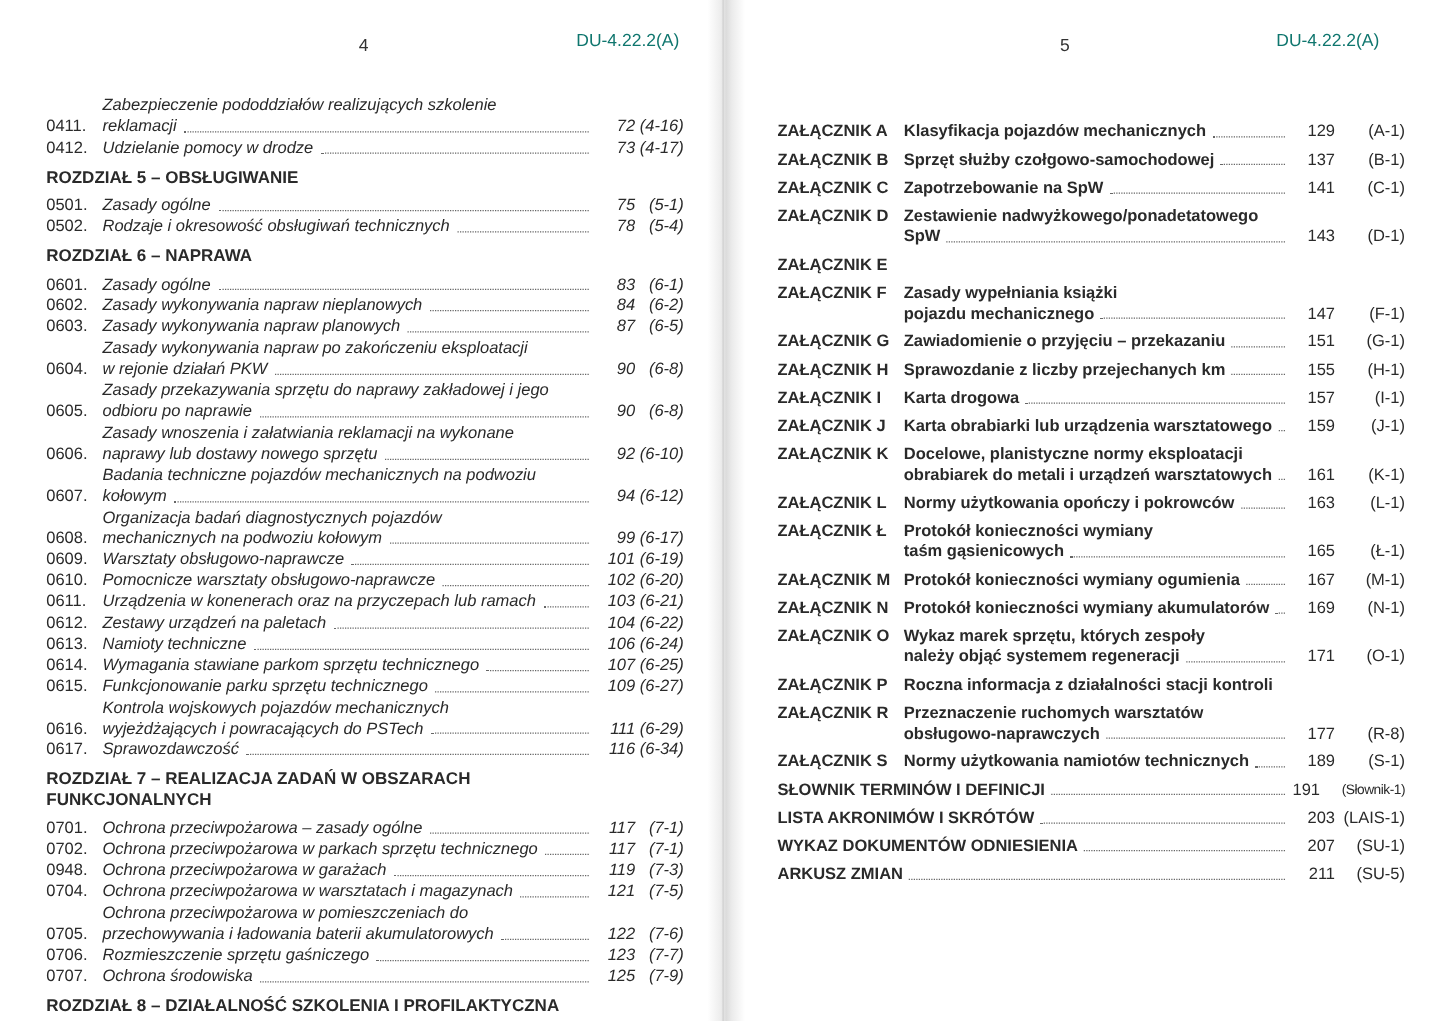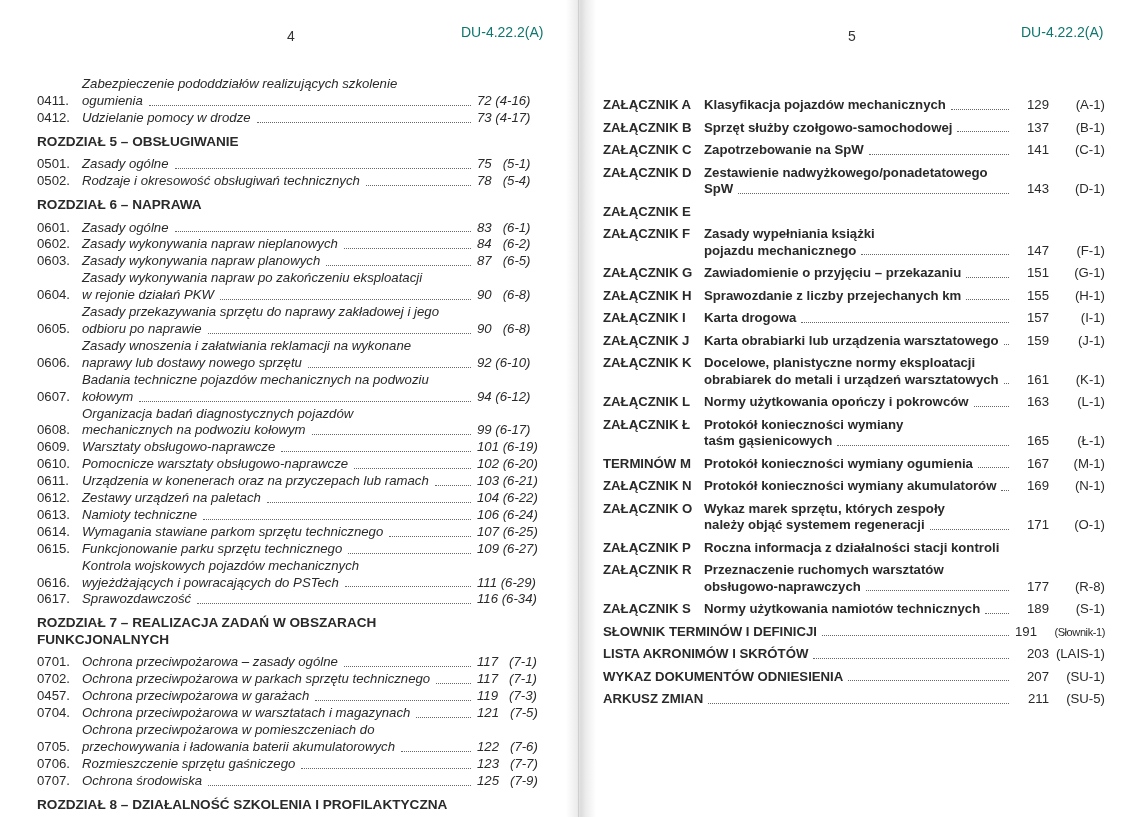--- a/index.html
+++ b/index.html
@@ -24,24 +24,24 @@
 
   
   .toc-left { position: absolute; left: 37px; top: 76px; width: 510px; font-size: 13.2px; line-height: 16.9px; }
   .toc-left .sec { font-weight: bold; font-size: 13.6px; margin-top: 7px; margin-bottom: 6px; line-height: 16.5px; }
   .toc-left .row { display: flex; align-items: flex-end; }
   .toc-left .num { width: 45px; flex: none; }
   .toc-left .body { flex: 1; display: flex; flex-direction: column; font-style: italic; }
   .toc-left .line { display: flex; align-items: flex-end; }
   .toc-left .txt { white-space: nowrap; }
   .toc-left .dots { flex: 1; border-bottom: 1px dotted #666; margin: 0 6px 4px 6px; height: 1px; }
-  .toc-left .pg { width: 70px; flex: none; white-space: pre; }
+  .toc-left .pg { width: 70px; flex: none; text-align: right; white-space: pre; }
 
   
-  .toc-right { position: absolute; left: 603px; top: 97px; width: 502px; font-size: 13.2px; line-height: 16.5px; font-weight: bold; }
+  .toc-right { position: absolute; left: 622px; top: 97px; width: 502px; font-size: 13.2px; line-height: 16.5px; font-weight: bold; }
   .toc-right .row { display: flex; margin-bottom: 6px; }
   .toc-right .lbl { width: 101px; flex: none; white-space: nowrap; }
   .toc-right .body { flex: 1; display: flex; flex-direction: column; }
   .toc-right .line { display: flex; align-items: flex-end; }
   .toc-right .txt { white-space: nowrap; }
   .toc-right .dots { flex: 1; border-bottom: 1px dotted #666; margin: 0 4px 4px 5px; height: 1px; }
   .toc-right .pg { width: 36px; flex: none; font-weight: normal; text-align: right; }
   .toc-right .ref { width: 56px; flex: none; font-weight: normal; text-align: right; }
   .toc-right .row.full .body { margin-left: 0; }
   .toc-right .ref.small { font-size: 11px; letter-spacing: -0.4px; }
@@ -54,21 +54,21 @@
     <div class="header-num" style="left:287px;">4</div>
     <div class="header-doc" style="left:461px;">DU-4.22.2(A)</div>
     <div class="toc-left" id="toc-left">
         <div class="row">
           <div class="num">0411.</div>
           <div class="body">
             <div class="line">
               <span class="txt">Zabezpieczenie pododdziałów realizujących szkolenie</span>
             </div>
             <div class="line">
-              <span class="txt">ogumienia</span>
+              <span class="txt">reklamacji</span>
               <span class="dots"></span>
               <span class="pg">72 (4-16)</span>
             </div>
           </div>
         </div>
         <div class="row">
           <div class="num">0412.</div>
           <div class="body">
             <div class="line">
               <span class="txt">Udzielanie pomocy w drodze</span>
@@ -303,21 +303,21 @@
           <div class="num">0702.</div>
           <div class="body">
             <div class="line">
               <span class="txt">Ochrona przeciwpożarowa w parkach sprzętu technicznego</span>
               <span class="dots"></span>
               <span class="pg">117   (7-1)</span>
             </div>
           </div>
         </div>
         <div class="row">
-          <div class="num">0457.</div>
+          <div class="num">0948.</div>
           <div class="body">
             <div class="line">
               <span class="txt">Ochrona przeciwpożarowa w garażach</span>
               <span class="dots"></span>
               <span class="pg">119   (7-3)</span>
             </div>
           </div>
         </div>
         <div class="row">
           <div class="num">0704.</div>
@@ -512,21 +512,21 @@
           </div>
           <div class="line">
             <span class="txt">taśm gąsienicowych</span>
             <span class="dots"></span>
             <span class="pg">165</span>
             <span class="ref">(Ł-1)</span>
           </div>
         </div>
       </div>
       <div class="row">
-        <div class="lbl">TERMINÓW M</div>
+        <div class="lbl">ZAŁĄCZNIK M</div>
         <div class="body">
           <div class="line">
             <span class="txt">Protokół konieczności wymiany ogumienia</span>
             <span class="dots"></span>
             <span class="pg">167</span>
             <span class="ref">(M-1)</span>
           </div>
         </div>
       </div>
       <div class="row">

